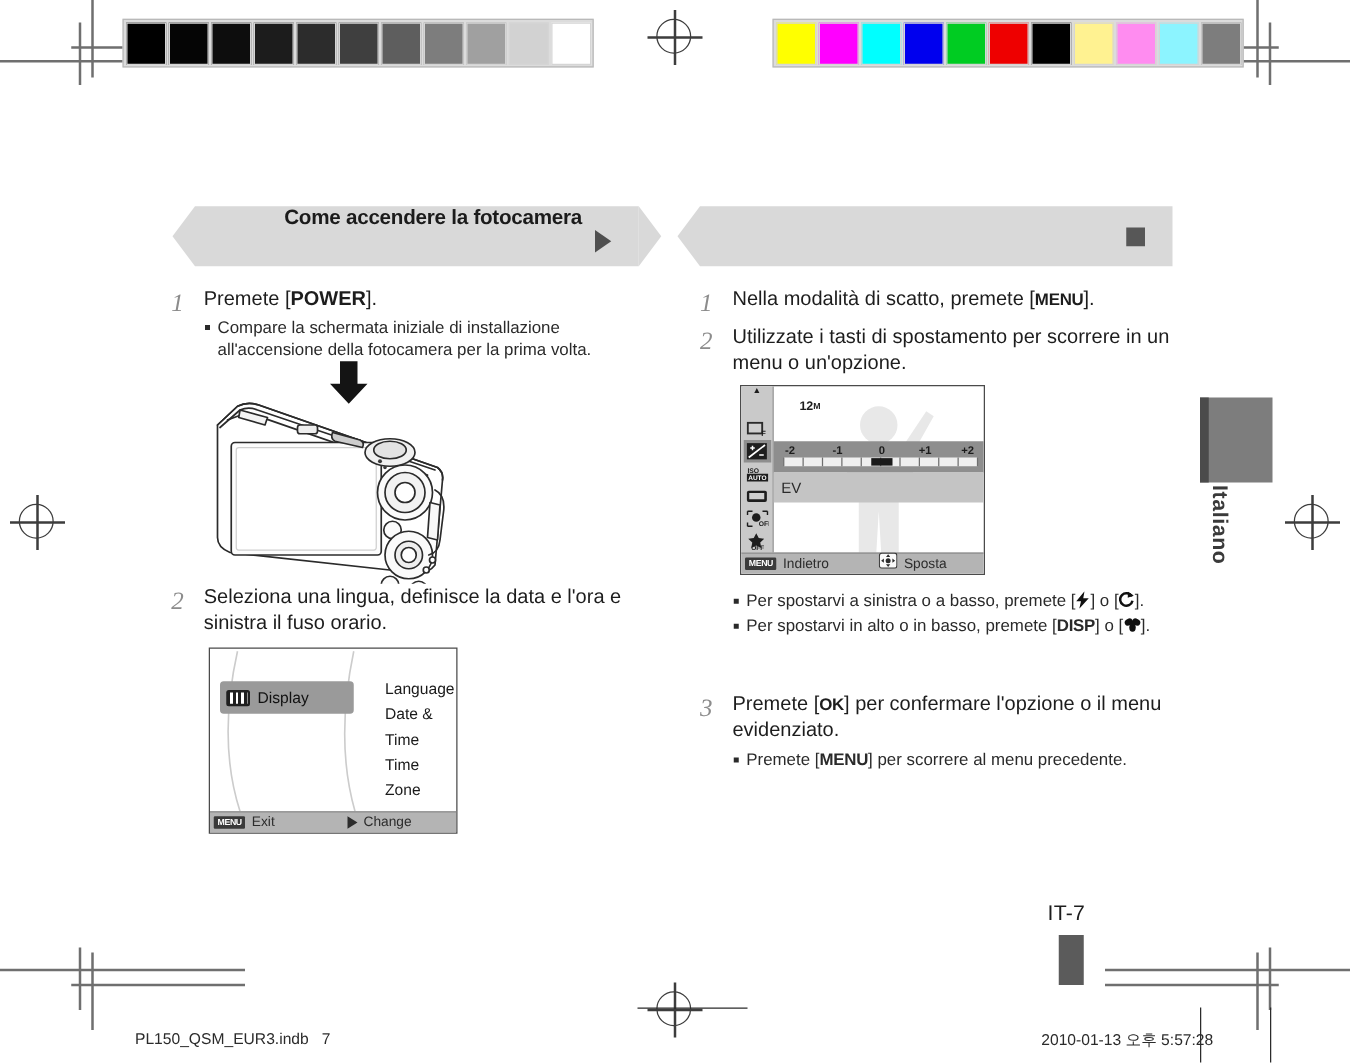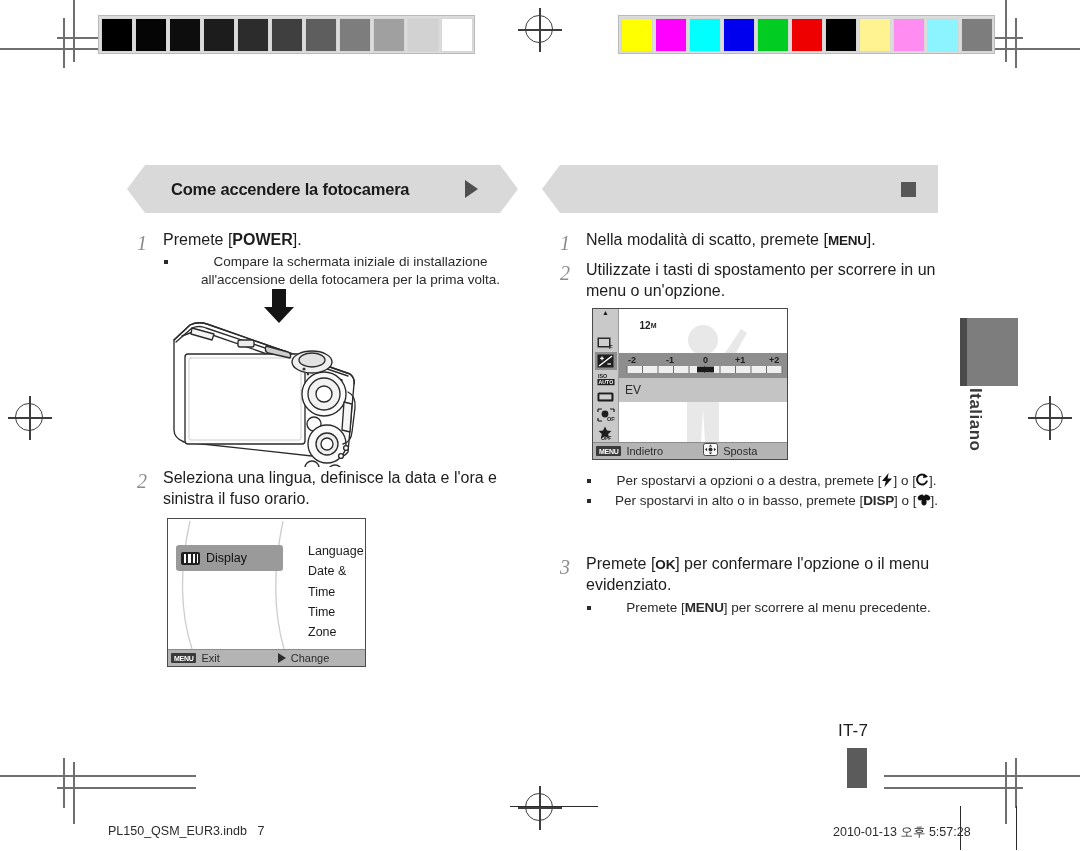--- a/index.html
+++ b/index.html
@@ -57,21 +57,21 @@
   .steps{position:absolute;}
   .step{display:flex;margin-bottom:3px;}
   .step .num{
     width:26px;flex:0 0 26px;font-size:20px;color:#8c8c8c;
     font-family:"Liberation Serif", serif;font-style:italic;
     line-height:1.25;text-align:left;padding-top:1px;
   }
   .step .body{flex:1;}
   .step .lead{font-size:16px;line-height:1.3;color:#1d1d1d;}
   .step .lead b{font-weight:bold;}
-  .bullets{margin:2px 0 0 0;padding:0;list-style:none;text-align:center;}
+  .bullets{margin:2px 0 0 0;padding:0;list-style:none;}
   .bullets li{
     font-size:13.5px;line-height:1.34;color:#2a2a2a;
     padding-left:11px;position:relative;
   }
   .bullets li:before{
     content:"";position:absolute;left:1px;top:7px;width:4px;height:4px;background:#2a2a2a;
   }
   .kbd{font-weight:bold;}
   .kbd-sm{font-weight:bold;font-size:13.5px;letter-spacing:-0.2px;}
 
@@ -224,21 +224,21 @@
     <div class="sw" style="background:#0000ee"></div>
     <div class="sw" style="background:#00cc22"></div>
     <div class="sw" style="background:#ee0000"></div>
     <div class="sw" style="background:#000000"></div>
     <div class="sw" style="background:#fff291"></div>
     <div class="sw" style="background:#ff8cf0"></div>
     <div class="sw" style="background:#8cf4ff"></div>
     <div class="sw" style="background:#7d7d7d"></div>
   </div>
 
-  <div class="banner" style="left:145px;top:165px;width:355px;">
+  <div class="banner" style="left:156px;top:165px;width:355px;flex-direction:column;">
     <div class="notch-l"></div>
     <div class="notch-r"></div>
     <h2>Come accendere la fotocamera</h2>
     <span class="b-mark">
         <span class="tri-right"></span>
       </span>
   </div>
 
   <div class="steps" style="left:137px;top:230px;width:390px;">
     <div class="step">
@@ -447,21 +447,21 @@
               <path d="M7.5,1.4 l1.7,2.2 h-3.4 Z M7.5,11.6 l1.7,-2.2 h-3.4 Z M1.9,6.5 l2.2,-1.7 v3.4 Z M13.1,6.5 l-2.2,-1.7 v3.4 Z" fill="#2c2c2c"></path>
             </svg>
         </span>
         <span class="lbl">Sposta</span>
       </span>
     </div>
   </div>
 
   <ul class="bullets" style="position:absolute;left:586px;top:470px;width:370px;">
     <li style="margin-bottom:2px;">
-      <span>Per spostarvi a opzioni o a destra, premete [</span><span class="gl"><svg width="12" height="14" viewBox="0 0 12 14">
+      <span>Per spostarvi a sinistra o a basso, premete [</span><span class="gl"><svg width="12" height="14" viewBox="0 0 12 14">
             <path d="M7.6,0 L1,8 L4.8,8 L3.4,14 L11,5.6 L6.6,5.6 Z" fill="#111"></path>
           </svg></span><span>] o [</span><span class="gl"><svg width="13" height="14" viewBox="0 0 13 14">
             <path d="M10.5,4.2 A5,5 0 1,0 11,7.6" fill="none" stroke="#111" stroke-width="2"></path>
             <path d="M7.4,0.4 L12,3.4 L7.2,5.2 Z" fill="#111"></path>
           </svg></span><span>].</span>
     </li>
     <li>
       <span>Per spostarvi in alto o in basso, premete [</span><b class="kbd-sm">DISP</b><span>] o [</span><span class="gl"><svg width="14" height="14" viewBox="0 0 14 14">
             <g fill="#111">
               <ellipse cx="4" cy="4.6" rx="3.4" ry="2.6" transform="rotate(-30 4 4.6)"></ellipse>

